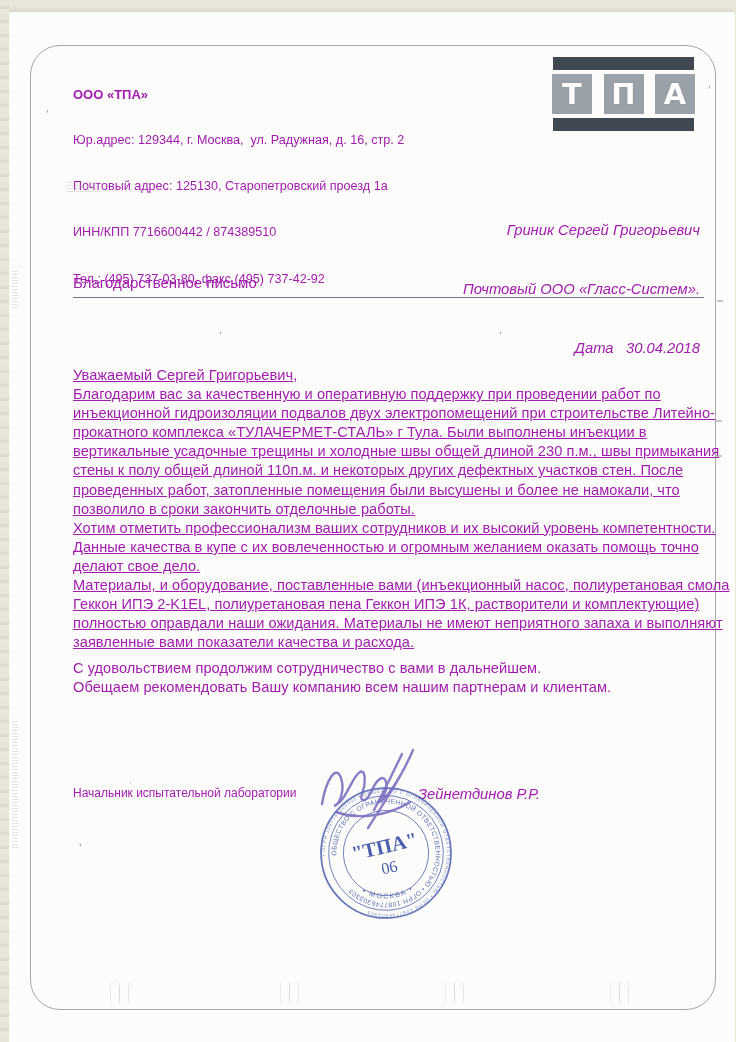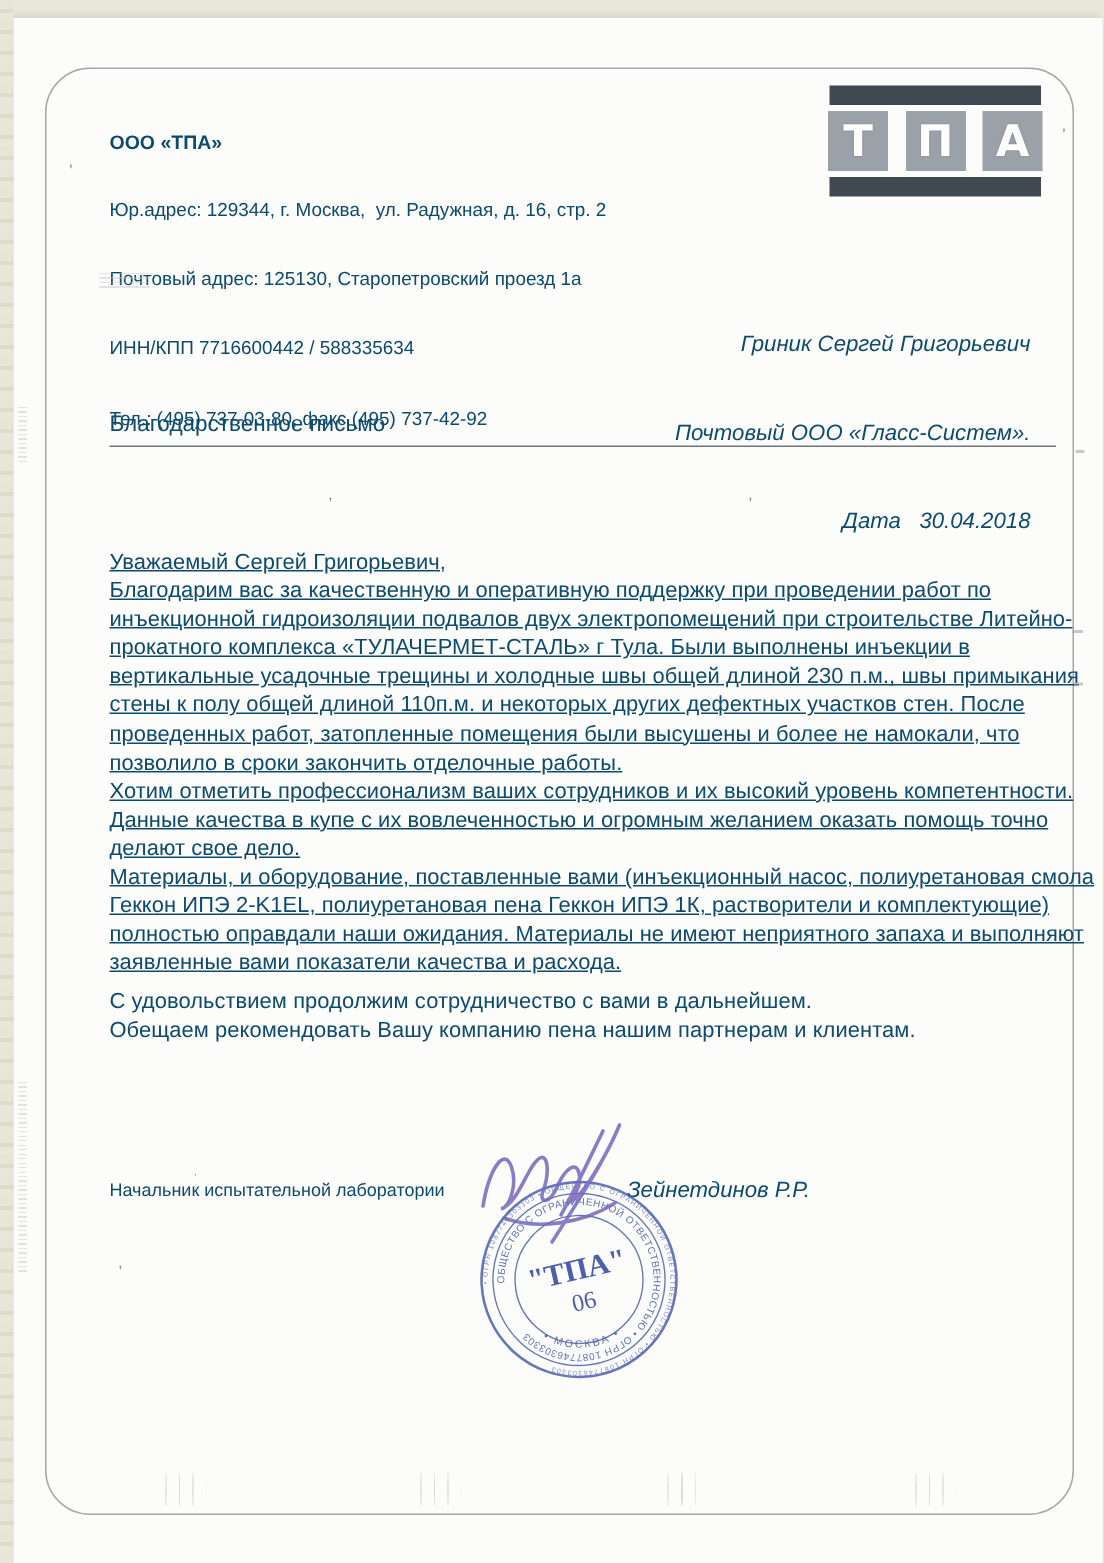--- a/index.html
+++ b/index.html
@@ -16,37 +16,37 @@
   }
   .edge-noise{
     position:absolute;left:0;top:0;width:9px;height:1042px;
     background:repeating-linear-gradient(180deg,#e7e5d8 0 6px,#dddacb 6px 9px,#e9e7da 9px 14px);
     opacity:.9;
   }
   .frame{
     position:absolute;left:30px;top:45px;width:684px;height:963px;
     border:1.4px solid #a3a8aa;border-radius:30px;
   }
-  .txt{position:absolute;color:#0c4a6e;white-space:pre;}
+  .txt{position:absolute;color:#a21caf;white-space:pre;}
   
   .header-block{left:73px;top:56px;font-size:12.6px;line-height:15.4px;}
   .header-company{font-weight:bold;font-size:13px;}
   
   .logo{position:absolute;left:552px;top:57px;width:143px;}
   .logo-bar{height:13px;background:#404851;margin:0 1px;}
   .logo-tiles{display:flex;justify-content:space-between;margin:4px 0;}
   .logo-tile{
     width:40px;height:40px;background:#9ba1a9;
     display:flex;align-items:center;justify-content:center;
     color:#fdfdfd;font-weight:bold;font-size:29px;
     font-family:"DejaVu Sans", sans-serif;
     text-shadow:0 0 1px #6a7077;
   }
   
-  .recipient{right:49px;top:182px;text-align:right;font-style:italic;font-size:14.8px;line-height:19.6px;}
+  .recipient{right:36px;top:182px;text-align:right;font-style:italic;font-size:14.8px;line-height:19.6px;}
   
   .title-wrap{left:73px;top:274px;width:631px;border-bottom:1.3px solid #70757a;padding-bottom:6px;font-size:15px;}
   
   .body-par{left:73px;font-size:14.6px;line-height:19.1px;letter-spacing:.05px;}
   .body1{top:366px;text-decoration:underline;}
   .body2{top:659px;}
   
   .sig-label{left:73px;top:786px;font-size:12px;}
   .sig-name{left:418px;top:786px;font-size:14.8px;font-style:italic;}
   .stamp{position:absolute;left:319px;top:786px;width:134px;height:134px;transform:rotate(-3deg);}
@@ -70,21 +70,21 @@
 <body>
 
 <div class="sheet"></div>
 <div class="edge-noise"></div>
 <div class="frame"></div>
 
 <div class="txt header-block">
   <div class="header-company">ООО «ТПА»</div>
   <div>Юр.адрес: 129344, г. Москва,  ул. Радужная, д. 16, стр. 2</div>
   <div>Почтовый адрес: 125130, Старопетровский проезд 1а</div>
-  <div>ИНН/КПП 7716600442 / 588335634</div>
+  <div>ИНН/КПП 7716600442 / 874389510</div>
   <div>Тел.: (495) 737-03-80, факс (495) 737-42-92</div>
 </div>
 
 <div class="logo">
   <div class="logo-bar"></div>
   <div class="logo-tiles">
     <div class="logo-tile">Т</div>
     <div class="logo-tile">П</div>
     <div class="logo-tile">А</div>
   </div>
@@ -108,21 +108,21 @@
 проведенных работ, затопленные помещения были высушены и более не намокали, что
 позволило в сроки закончить отделочные работы.
 Хотим отметить профессионализм ваших сотрудников и их высокий уровень компетентности.
 Данные качества в купе с их вовлеченностью и огромным желанием оказать помощь точно
 делают свое дело.
 Материалы, и оборудование, поставленные вами (инъекционный насос, полиуретановая смола
 Геккон ИПЭ 2-K1EL, полиуретановая пена Геккон ИПЭ 1К, растворители и комплектующие)
 полностью оправдали наши ожидания. Материалы не имеют неприятного запаха и выполняют
 заявленные вами показатели качества и расхода.</div>
 <div class="txt body-par body2">С удовольствием продолжим сотрудничество с вами в дальнейшем.
-Обещаем рекомендовать Вашу компанию пена нашим партнерам и клиентам.</div>
+Обещаем рекомендовать Вашу компанию всем нашим партнерам и клиентам.</div>
 
 <div class="txt sig-label">Начальник испытательной лаборатории</div>
 <div class="txt sig-name">Зейнетдинов Р.Р.</div>
 
 <svg class="stamp" viewBox="0 0 132 132">
   <defs>
     <path id="ringOuter" d="M 6,66 A 60,60 0 1 1 126,66 A 60,60 0 1 1 6,66"></path>
     <path id="ringInner" d="M 17,66 A 49,49 0 1 1 115,66 A 49,49 0 1 1 17,66"></path>
     <path id="arcBottom" d="M 22,82 A 48,48 0 0 0 110,82"></path>
   </defs>

